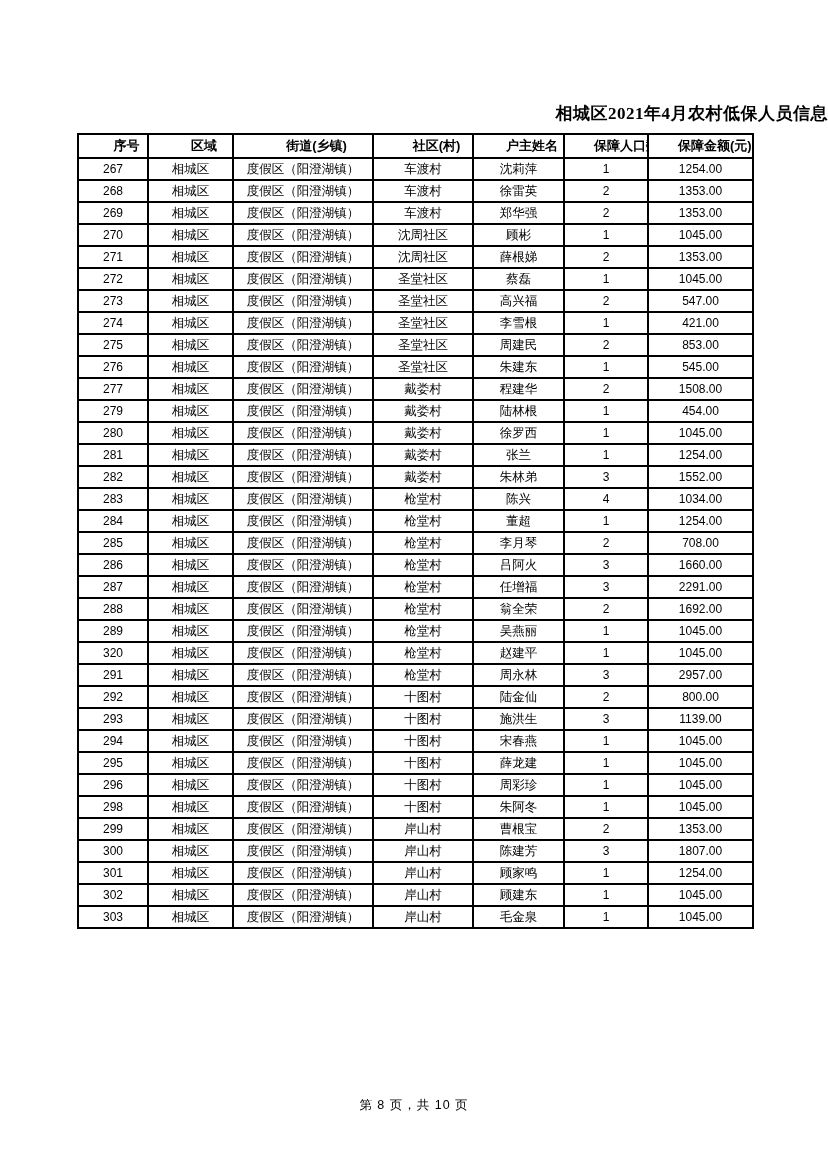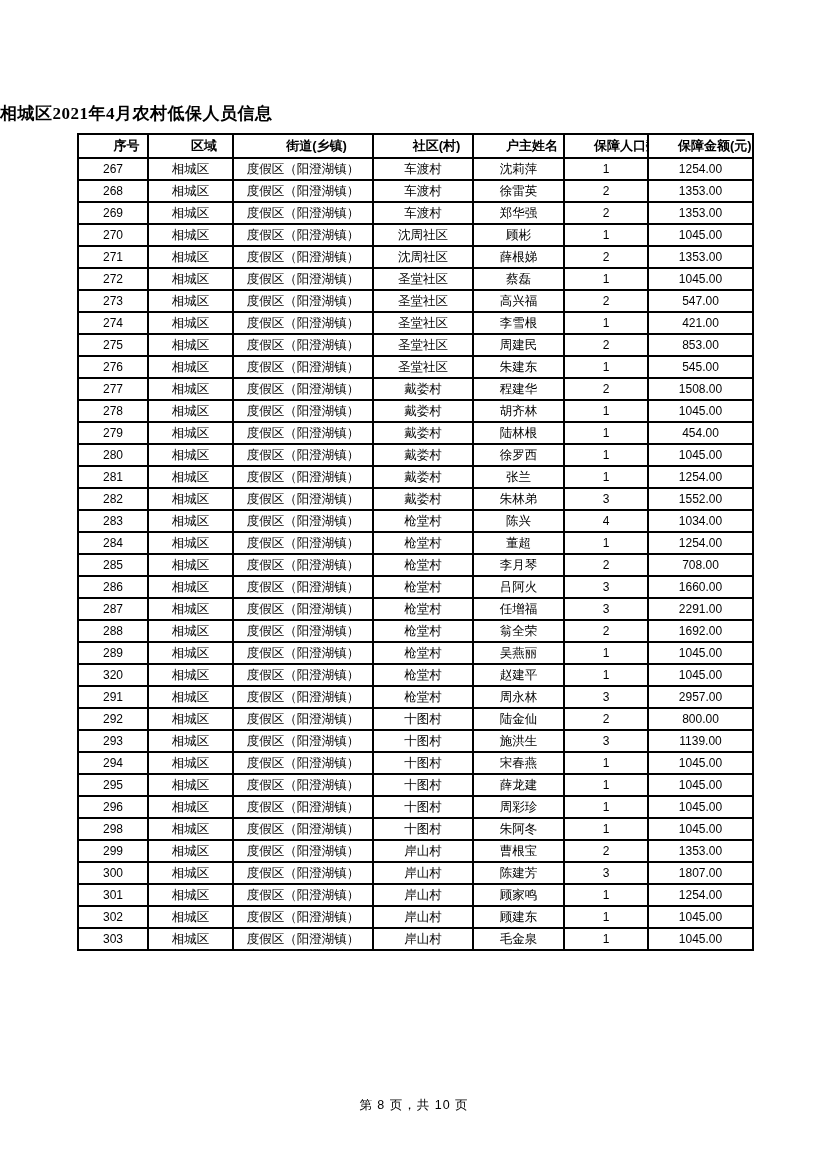--- a/index.html
+++ b/index.html
@@ -18,21 +18,21 @@
     position: absolute;
     inset: 0;
     background: #ffffff;
     overflow: hidden;
   }
   .doc-title {
     position: absolute;
     top: 103px;
     left: 0;
     width: 828px;
-    text-align: left;
+    text-align: right;
     font-size: 17px;
     line-height: 22px;
     font-weight: bold;
     font-family: "Liberation Serif", "DejaVu Serif", serif;
     letter-spacing: 0.5px;
     margin: 0;
   }
   table.welfare {
     position: absolute;
     top: 133px;
@@ -203,29 +203,20 @@
         <tr>
           <td>277</td>
           <td>相城区</td>
           <td>度假区（阳澄湖镇）</td>
           <td>戴娄村</td>
           <td>程建华</td>
           <td>2</td>
           <td>1508.00</td>
         </tr>
         <tr>
-          <td>278</td>
-          <td>相城区</td>
-          <td>度假区（阳澄湖镇）</td>
-          <td>戴娄村</td>
-          <td>胡齐林</td>
-          <td>1</td>
-          <td>1045.00</td>
-        </tr>
-        <tr>
           <td>279</td>
           <td>相城区</td>
           <td>度假区（阳澄湖镇）</td>
           <td>戴娄村</td>
           <td>陆林根</td>
           <td>1</td>
           <td>454.00</td>
         </tr>
         <tr>
           <td>280</td>

